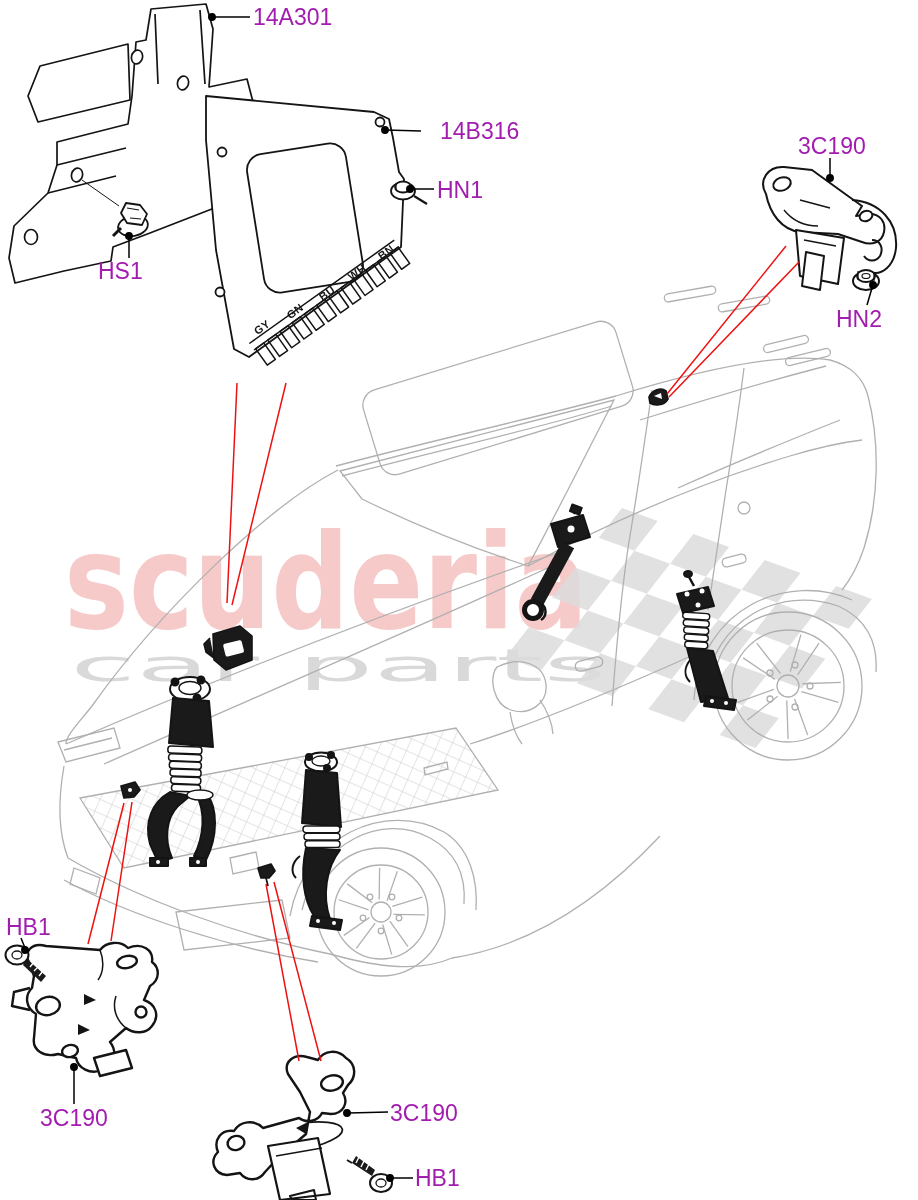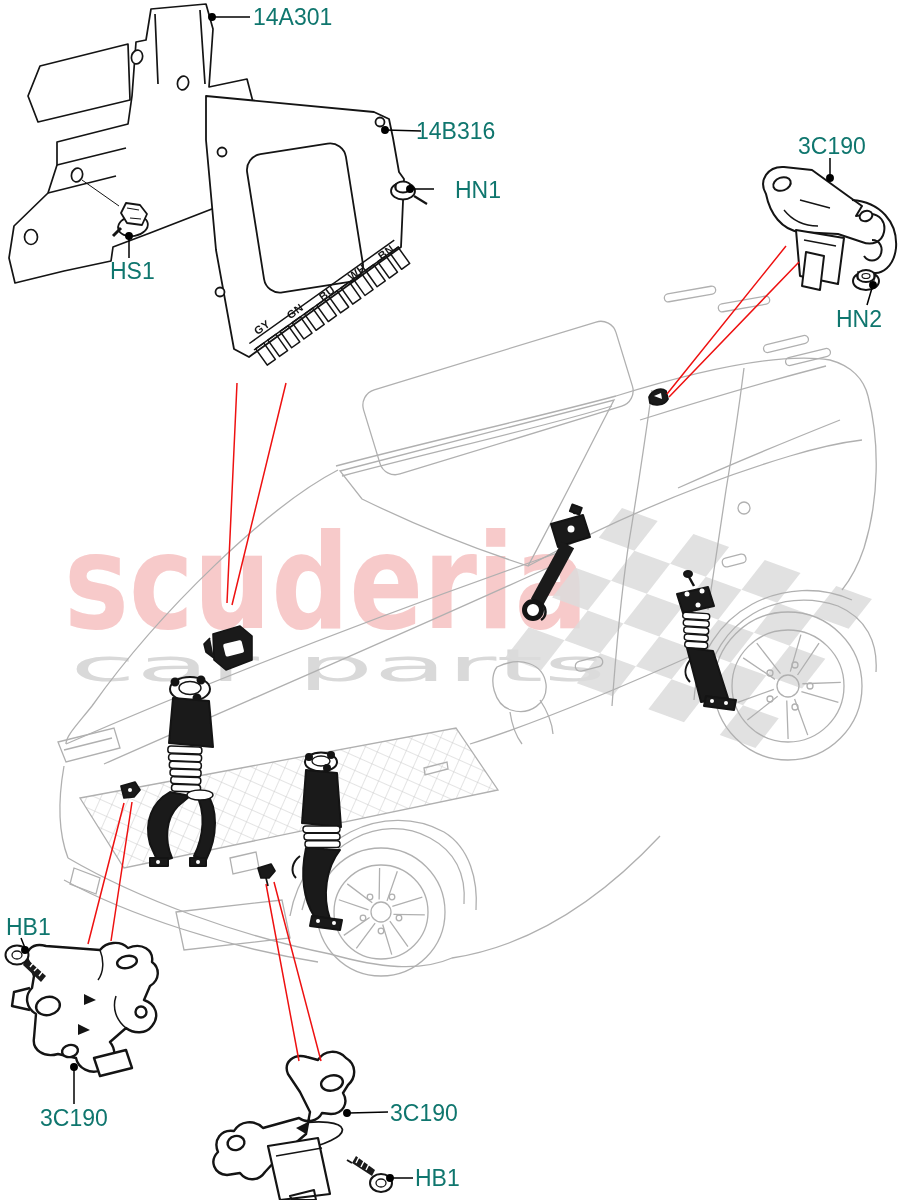--- a/index.html
+++ b/index.html
@@ -1,19 +1,19 @@
 <!DOCTYPE html>
 <html><head>
 <meta charset="utf-8">
 <style>
   html,body{margin:0;padding:0;background:#ffffff;}
   .canvas{position:relative;width:918px;height:1200px;background:#ffffff;overflow:hidden;
           font-family:"Liberation Sans", sans-serif;}
   .canvas svg{position:absolute;left:0;top:0;}
-  .lbl{position:absolute;font-size:23px;line-height:24px;color:#0f766e;white-space:nowrap;cursor:pointer;}
+  .lbl{position:absolute;font-size:23px;line-height:24px;color:#a21caf;white-space:nowrap;cursor:pointer;}
   .pin{position:absolute;font-size:11px;font-weight:bold;color:#161616;
        transform:translate(-50%,-50%) rotate(-36deg);letter-spacing:0.5px;}
 </style>
 </head>
 <body>
 
 <div class="canvas">
 
 <svg width="918" height="1200" viewBox="0 0 918 1200">
   <defs>
@@ -353,23 +353,23 @@
     <path d="M 74,1070 L 74,1104" fill="none"></path>
         <circle cx="74" cy="1067" r="3.2"></circle>
     <path d="M 349,1113 L 388,1112" fill="none"></path>
         <circle cx="347" cy="1113" r="3.2"></circle>
     <path d="M 393,1178 L 413,1178" fill="none"></path>
         <circle cx="390" cy="1178" r="3.2"></circle>
   </g>
 </svg>
 
 <div class="lbl" style="left:253px;top:5px">14A301</div>
-<div class="lbl" style="left:416px;top:119px">14B316</div>
-<div class="lbl" style="left:455px;top:178px">HN1</div>
-<div class="lbl" style="left:110px;top:259px">HS1</div>
+<div class="lbl" style="left:440px;top:119px">14B316</div>
+<div class="lbl" style="left:437px;top:178px">HN1</div>
+<div class="lbl" style="left:98px;top:259px">HS1</div>
 <div class="lbl" style="left:798px;top:134px">3C190</div>
 <div class="lbl" style="left:836px;top:307px">HN2</div>
 <div class="lbl" style="left:6px;top:915px">HB1</div>
 <div class="lbl" style="left:40px;top:1106px">3C190</div>
 <div class="lbl" style="left:390px;top:1101px">3C190</div>
 <div class="lbl" style="left:415px;top:1166px">HB1</div>
 
 <div class="pin" style="left:262px;top:327px">GY</div>
 <div class="pin" style="left:295px;top:311px">GN</div>
 <div class="pin" style="left:327px;top:293px">BU</div>

